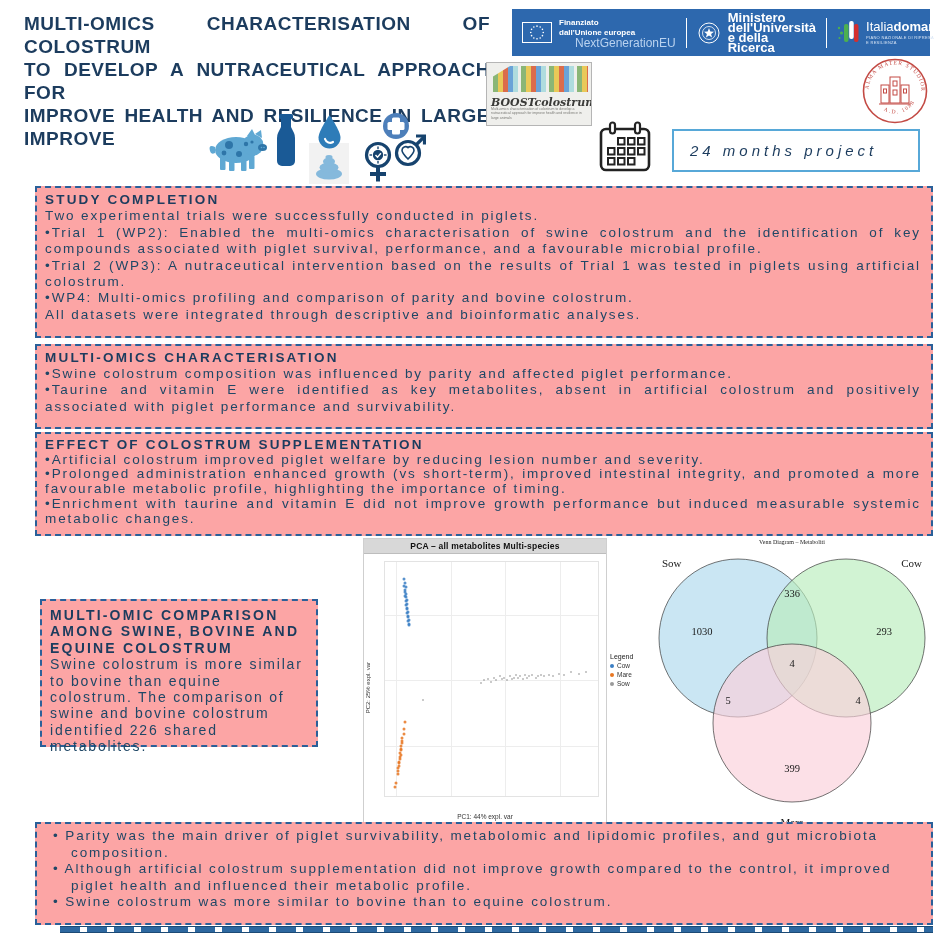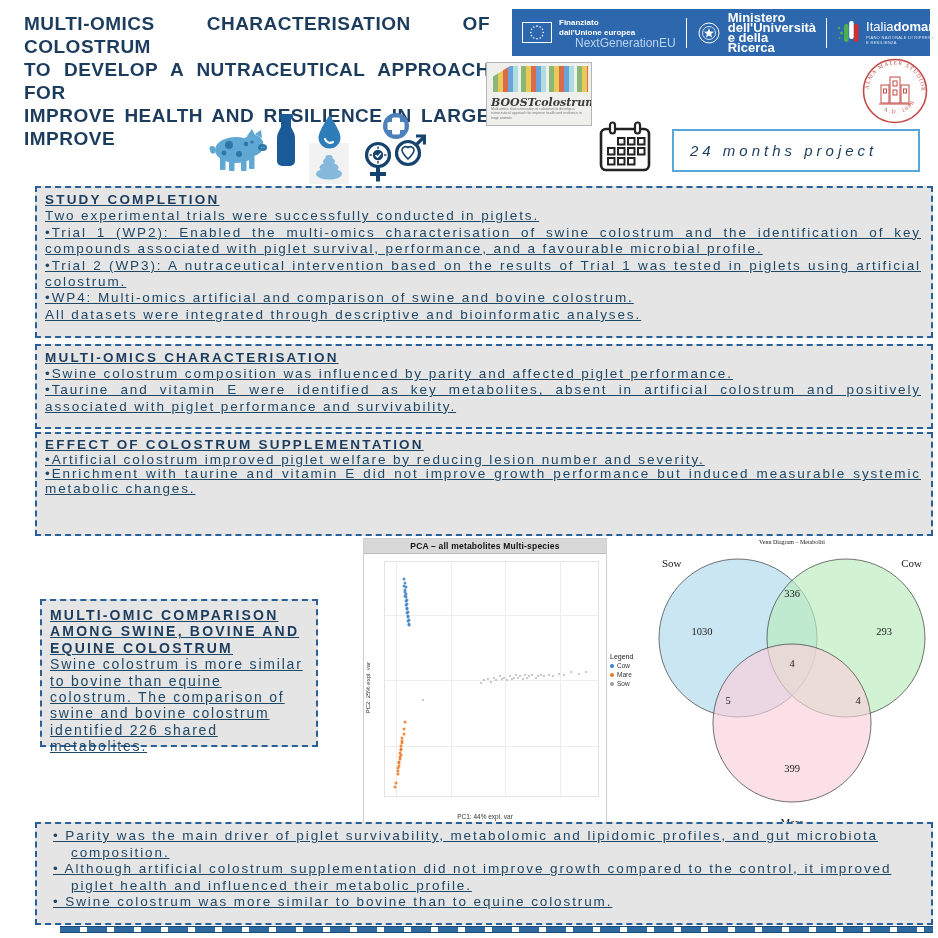--- a/index.html
+++ b/index.html
@@ -48,21 +48,21 @@
   .icon-drop { position:absolute; left:7px; top:2px; }
   .icon-poop { position:absolute; left:5px; top:42px; }
   .icon-med { position:absolute; left:155px; top:0; }
 
   .calendar-wrap { position:absolute; left:598px; top:121px; }
   .duration-box { position:absolute; left:672px; top:129px; width:248px; height:43px;
                   border:2px solid #57a8d8; display:flex; align-items:center; padding-left:16px; }
   .duration-text { font-size:15px; letter-spacing:4px; color:#1c3c5e; font-weight:500;font-style:italic; }
 
   
-  .dash-box { position:absolute; border:2px dashed #2a6099; background:#e5e5e5; padding:4px 10px 2px 8px;text-decoration:underline; }
+  .dash-box { position:absolute; border:2px dashed #2a6099; background:#fca5a5; padding:4px 10px 2px 8px; }
   .box-title { font-size:13.5px; font-weight:bold; letter-spacing:2.2px; color:#1c3c5e; }
   .box-para { font-size:13.5px; letter-spacing:1.9px; color:#1f4766; text-align:justify; }
 
   .box-study { left:35px; top:186px; width:898px; height:152px; }
   .box-study .box-para, .box-study .box-title { line-height:16.4px; }
 
   .box-omics { left:35px; top:344px; width:898px; height:85px; }
   .box-omics .box-para, .box-omics .box-title { line-height:16.2px; }
 
   .box-effect { left:35px; top:432px; width:898px; height:104px; }
@@ -300,33 +300,34 @@
 
   <div class="duration-box">
     <span class="duration-text">24 months project</span>
   </div>
 
   <div class="dash-box box-study">
     <div class="box-title">STUDY COMPLETION</div>
     <div class="box-para">Two experimental trials were successfully conducted in piglets.</div>
     <div class="box-para">•Trial 1 (WP2): Enabled the multi-omics characterisation of swine colostrum and the identification of key compounds associated with piglet survival, performance, and a favourable microbial profile.</div>
     <div class="box-para">•Trial 2 (WP3): A nutraceutical intervention based on the results of Trial 1 was tested in piglets using artificial colostrum.</div>
-    <div class="box-para">•WP4: Multi-omics artificial and comparison of swine and bovine colostrum.</div>
+    <div class="box-para">•WP4: Multi-omics profiling and comparison of parity and bovine colostrum.</div>
     <div class="box-para">All datasets were integrated through descriptive and bioinformatic analyses.</div>
   </div>
 
   <div class="dash-box box-omics">
     <div class="box-title">MULTI-OMICS CHARACTERISATION</div>
     <div class="box-para">•Swine colostrum composition was influenced by parity and affected piglet performance.</div>
     <div class="box-para">•Taurine and vitamin E were identified as key metabolites, absent in artificial colostrum and positively associated with piglet performance and survivability.</div>
   </div>
 
   <div class="dash-box box-effect">
     <div class="box-title">EFFECT OF COLOSTRUM SUPPLEMENTATION</div>
     <div class="box-para">•Artificial colostrum improved piglet welfare by reducing lesion number and severity.</div>
+    <div class="box-para">•Prolonged administration enhanced growth (vs short-term), improved intestinal integrity, and promoted a more favourable metabolic profile, highlighting the importance of timing.</div>
     <div class="box-para">•Enrichment with taurine and vitamin E did not improve growth performance but induced measurable systemic metabolic changes.</div>
   </div>
 
   <div class="dash-box box-comparison">
     <div class="box-title">MULTI-OMIC COMPARISON AMONG SWINE, BOVINE AND EQUINE COLOSTRUM</div>
     <div class="box-para">Swine colostrum is more similar to bovine than equine colostrum. The comparison of swine and bovine colostrum identified 226 shared metabolites.</div>
   </div>
 
   <div class="pca-panel">
     <div class="pca-title">PCA – all metabolites Multi-species</div>

